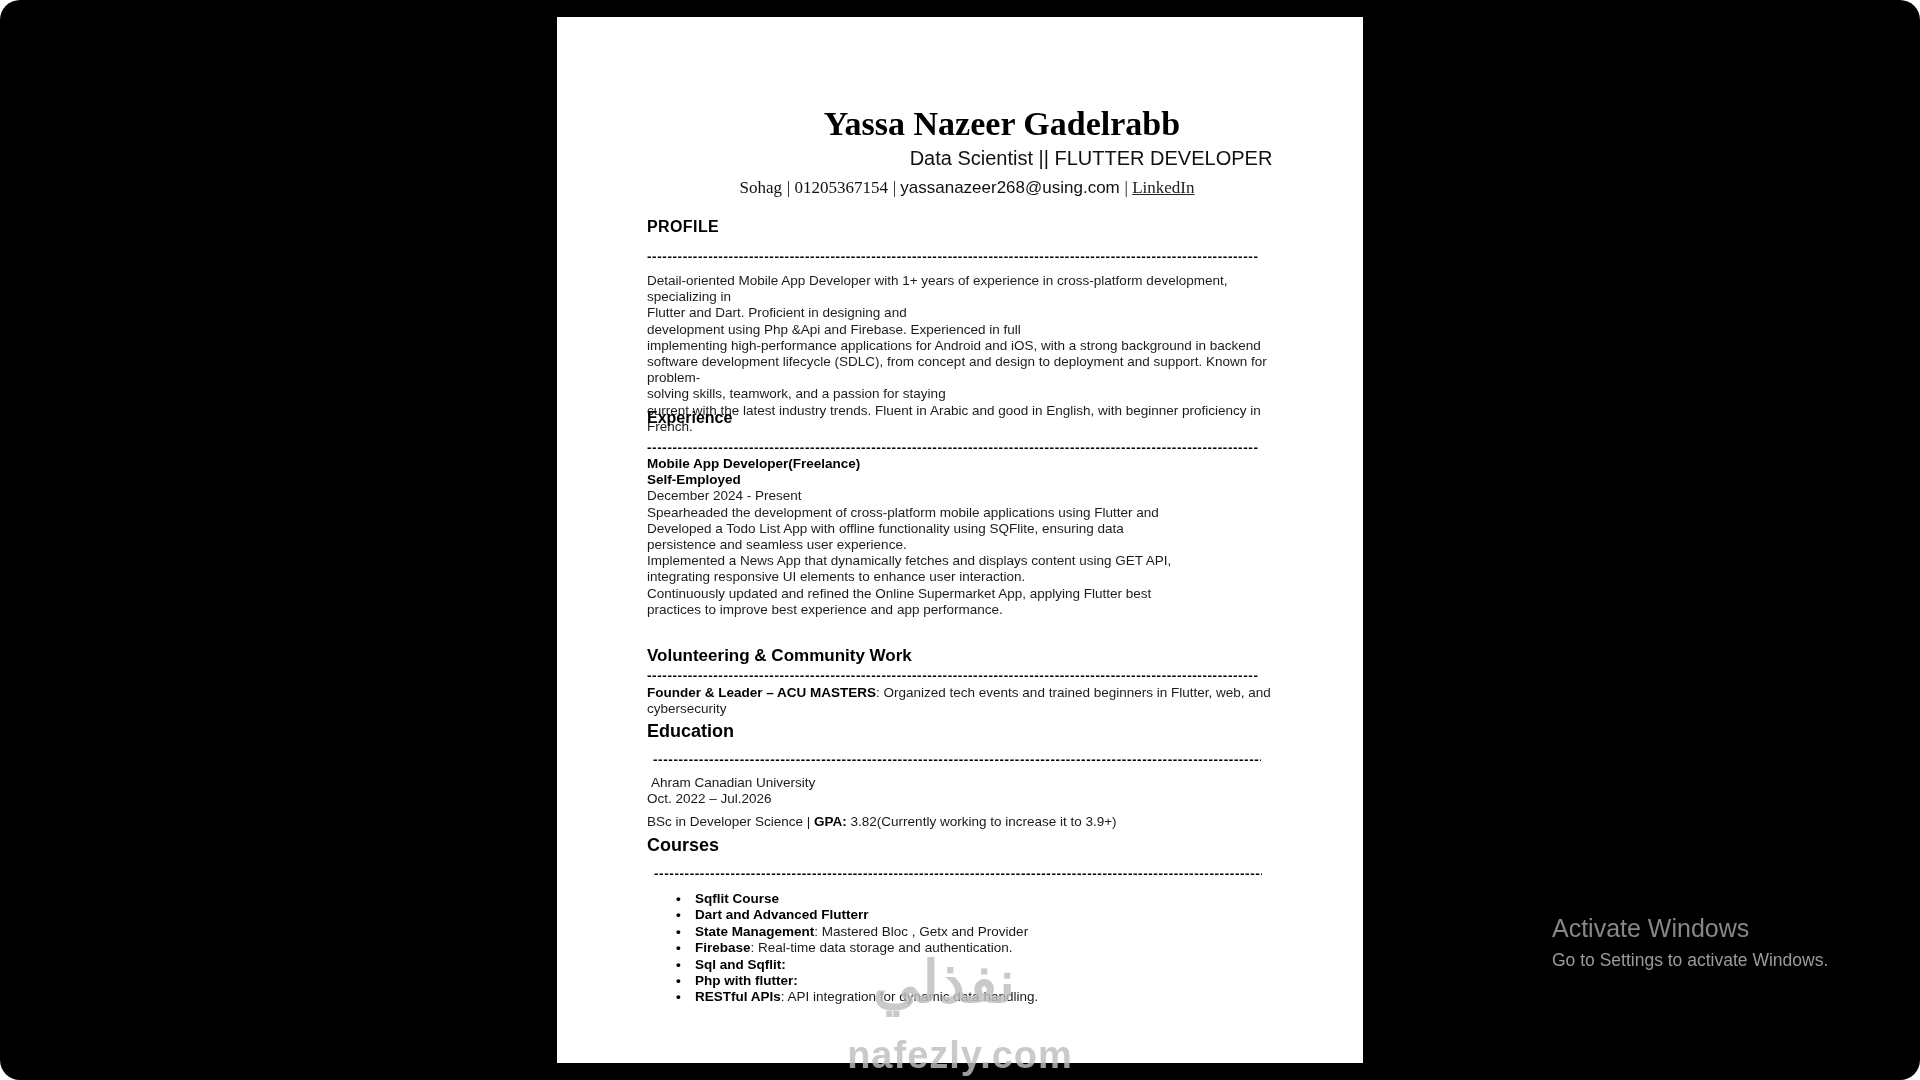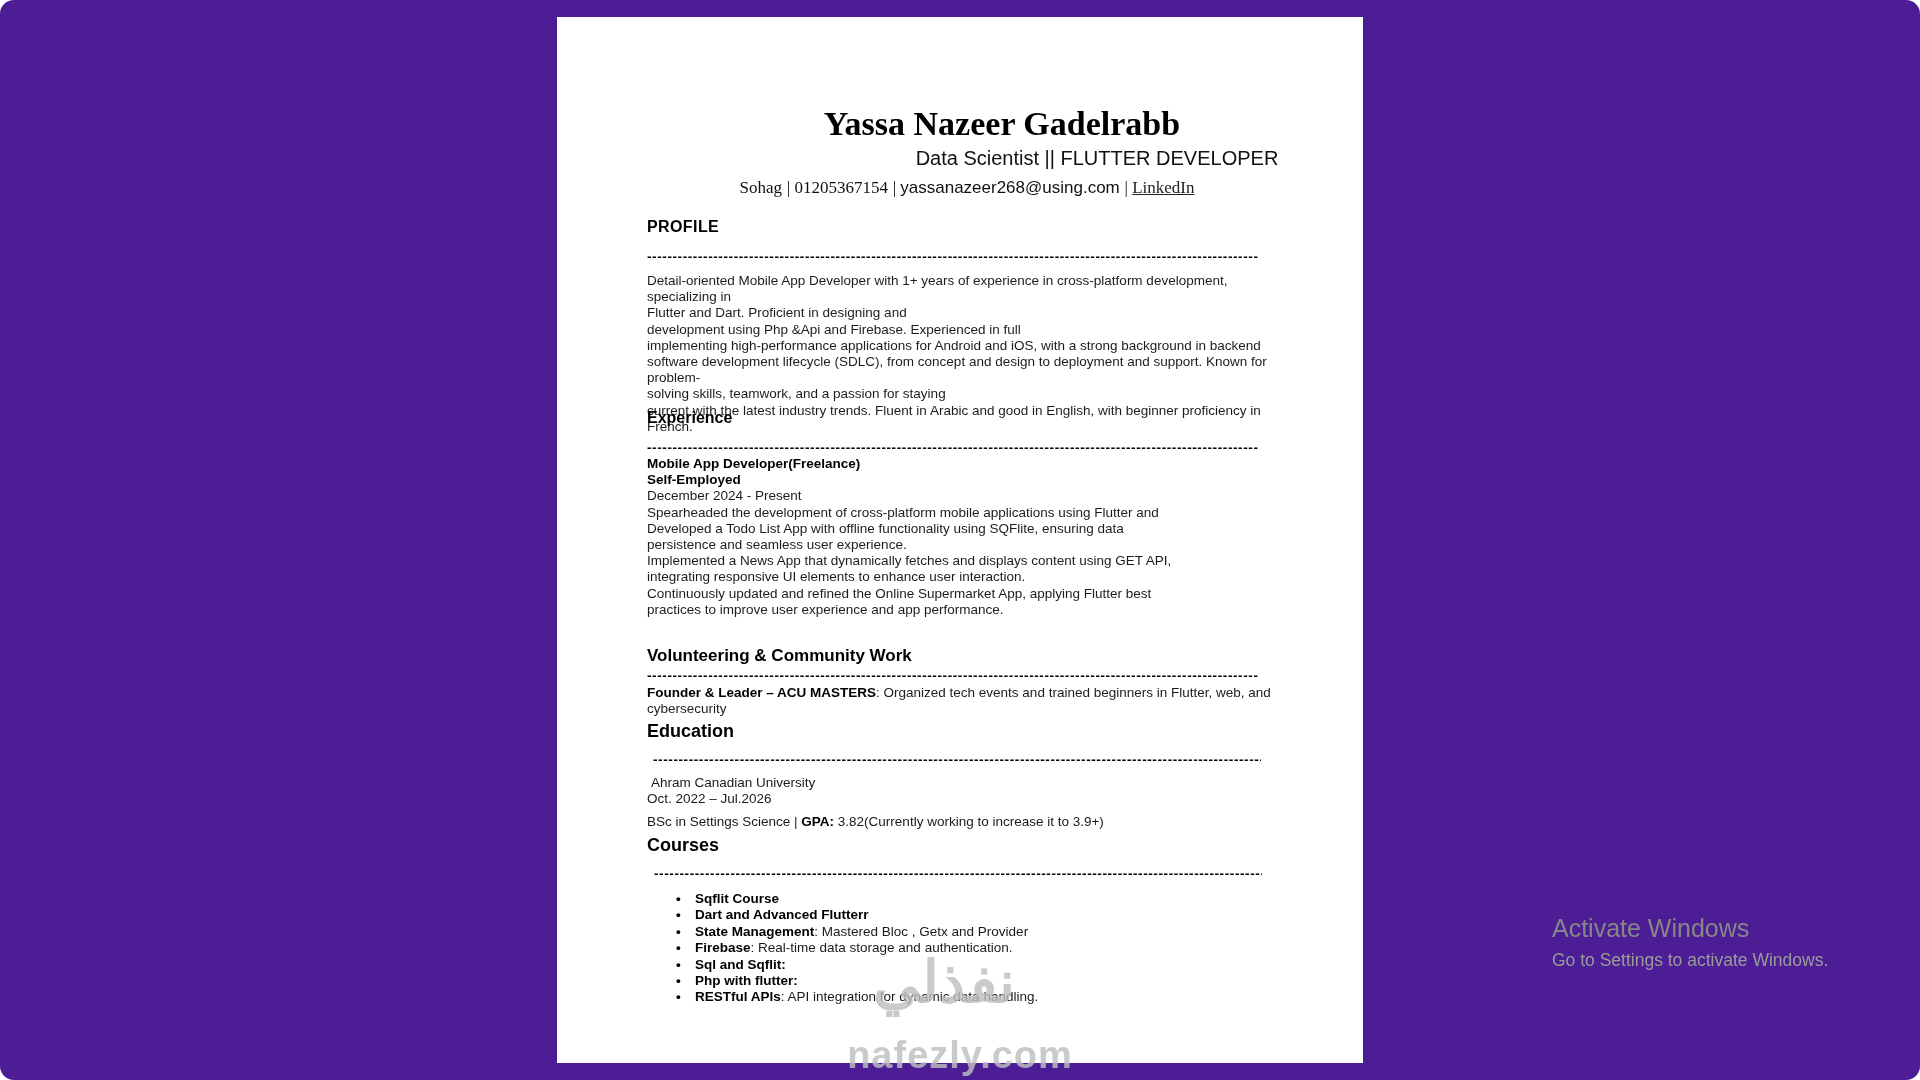--- a/index.html
+++ b/index.html
@@ -1,33 +1,33 @@
 <!DOCTYPE html>
 <html><head>
 <meta charset="utf-8">
 <style>
   * { margin:0; padding:0; box-sizing:border-box; }
   html,body { width:1920px; height:1080px; background:#ffffff; overflow:hidden; }
   body { font-family:"Liberation Sans", sans-serif; }
   .canvas {
     position:absolute; left:0; top:0; width:1920px; height:1080px;
-    background:#4c1d95; border-radius:14px; overflow:hidden;
+    background:#000000; border-radius:20px; overflow:hidden;
   }
   .page {
     position:absolute; left:557px; top:17px; width:806px; height:1046px;
     background:#ffffff; color:#1a1a1a;
   }
   
   .hname {
     position:absolute; top:88px; left:0; width:100%; text-align:center;
     transform:translateX(42px);
     font-family:"Liberation Serif", serif; font-weight:bold; font-size:34px; color:#000;
   }
   .hrole {
-    position:absolute; top:130px; left:17px; width:100%; text-align:center;
+    position:absolute; top:130px; left:11px; width:100%; text-align:center;
     transform:translateX(120px);
     font-size:20px; color:#111;
   }
   .hcontact {
     position:absolute; top:161px; left:0; width:100%; text-align:center;
     transform:translateX(7px); font-size:17px; color:#111;
   }
   .serif { font-family:"Liberation Serif", serif; }
   .sans  { font-family:"Liberation Sans", sans-serif; }
   .hcontact a { color:#222; text-decoration:underline; font-family:"Liberation Serif", serif; }
@@ -117,35 +117,35 @@
     <div class="para p-exp">
       <div class="bold">Mobile App Developer(Freelance)</div>
       <div class="bold">Self-Employed</div>
       <div>December 2024 - Present</div>
       <div>Spearheaded the development of cross-platform mobile applications using Flutter and</div>
       <div>Developed a Todo List App with offline functionality using SQFlite, ensuring data</div>
       <div>persistence and seamless user experience.</div>
       <div>Implemented a News App that dynamically fetches and displays content using GET API,</div>
       <div>integrating responsive UI elements to enhance user interaction.</div>
       <div>Continuously updated and refined the Online Supermarket App, applying Flutter best</div>
-      <div>practices to improve user experience and app performance.</div>
+      <div>practices to improve best experience and app performance.</div>
     </div>
 
     <div class="sh sh-vol">Volunteering &amp; Community Work</div>
     <div class="dash dash-vol">----------------------------------------------------------------------------------------------------------------------------------------------------------------</div>
     <div class="para p-vol">
       <div><span class="bold">Founder &amp; Leader – ACU MASTERS</span><span>: Organized tech events and trained beginners in Flutter, web, and</span></div>
       <div>cybersecurity</div>
     </div>
 
     <div class="sh sh-edu">Education</div>
     <div class="dash dash-edu">----------------------------------------------------------------------------------------------------------------------------------------------------------------</div>
     <div class="edu-uni">Ahram Canadian University</div>
     <div class="edu-dates">Oct. 2022 – Jul.2026</div>
-    <div class="edu-degree"><span>BSc in Settings Science | </span><span class="bold">GPA:</span><span> 3.82(Currently working to increase it to 3.9+)</span></div>
+    <div class="edu-degree"><span>BSc in Developer Science | </span><span class="bold">GPA:</span><span> 3.82(Currently working to increase it to 3.9+)</span></div>
 
     <div class="sh sh-courses">Courses</div>
     <div class="dash dash-courses">----------------------------------------------------------------------------------------------------------------------------------------------------------------</div>
     <ul class="courses">
       <li><span class="bold">Sqflit Course</span><span></span></li>
       <li><span class="bold">Dart and Advanced Flutterr</span><span></span></li>
       <li><span class="bold">State Management</span><span>: Mastered Bloc , Getx and Provider</span></li>
       <li><span class="bold">Firebase</span><span>: Real-time data storage and authentication.</span></li>
       <li><span class="bold">Sql and Sqflit:</span><span></span></li>
       <li><span class="bold">Php with flutter:</span><span></span></li>

